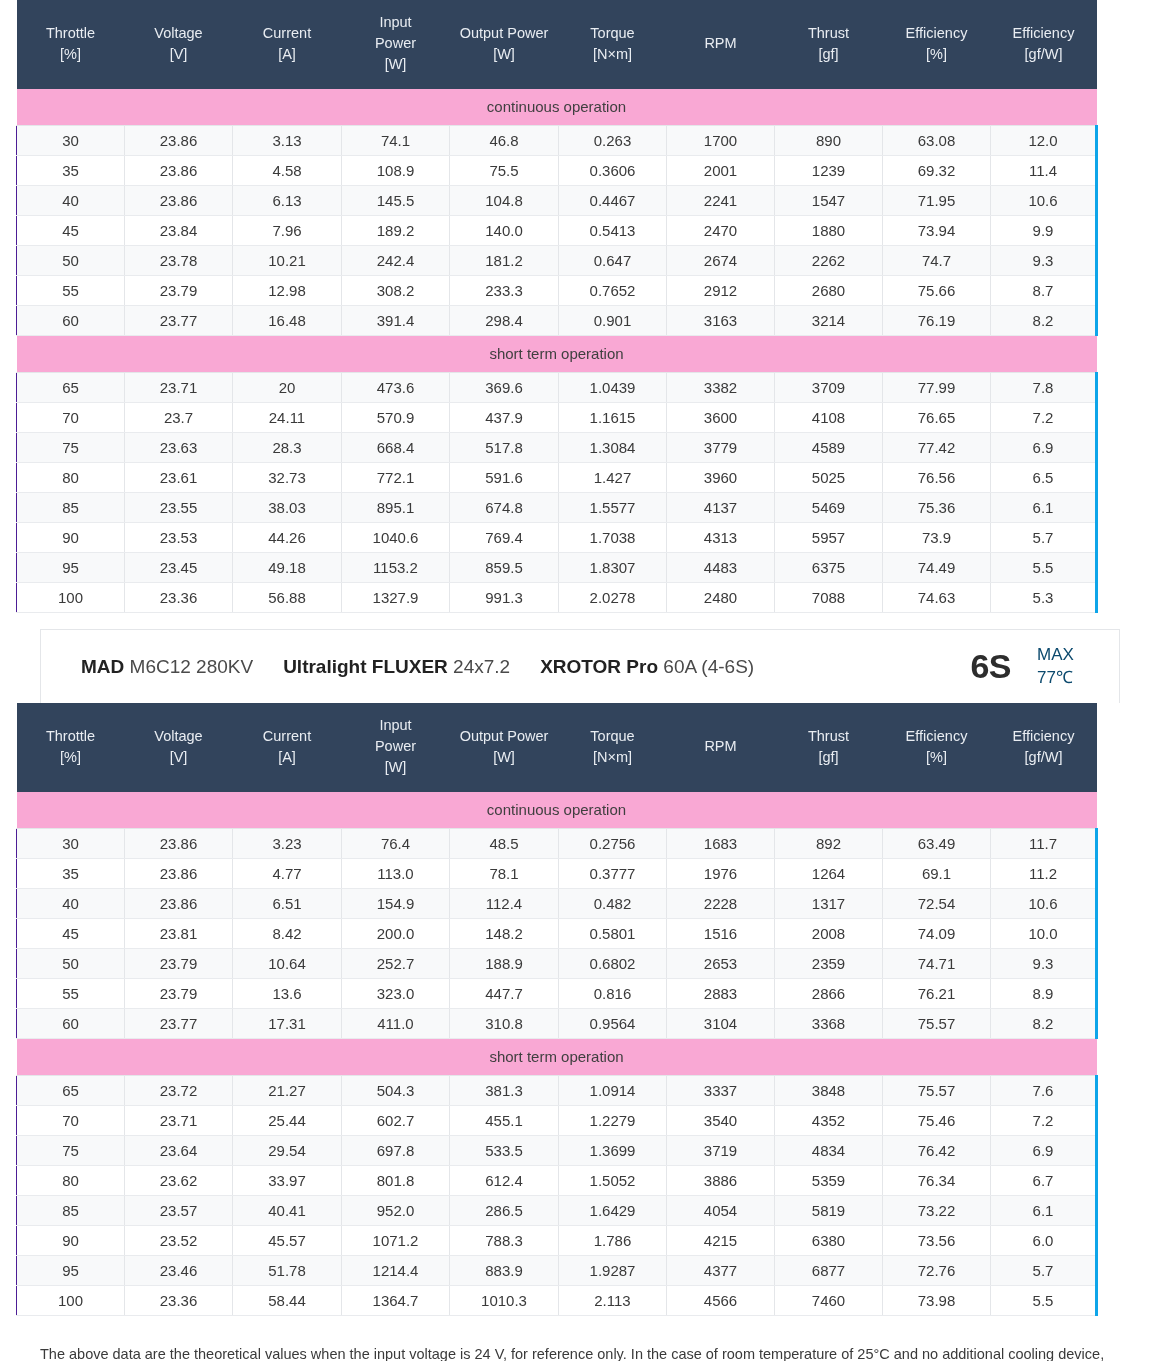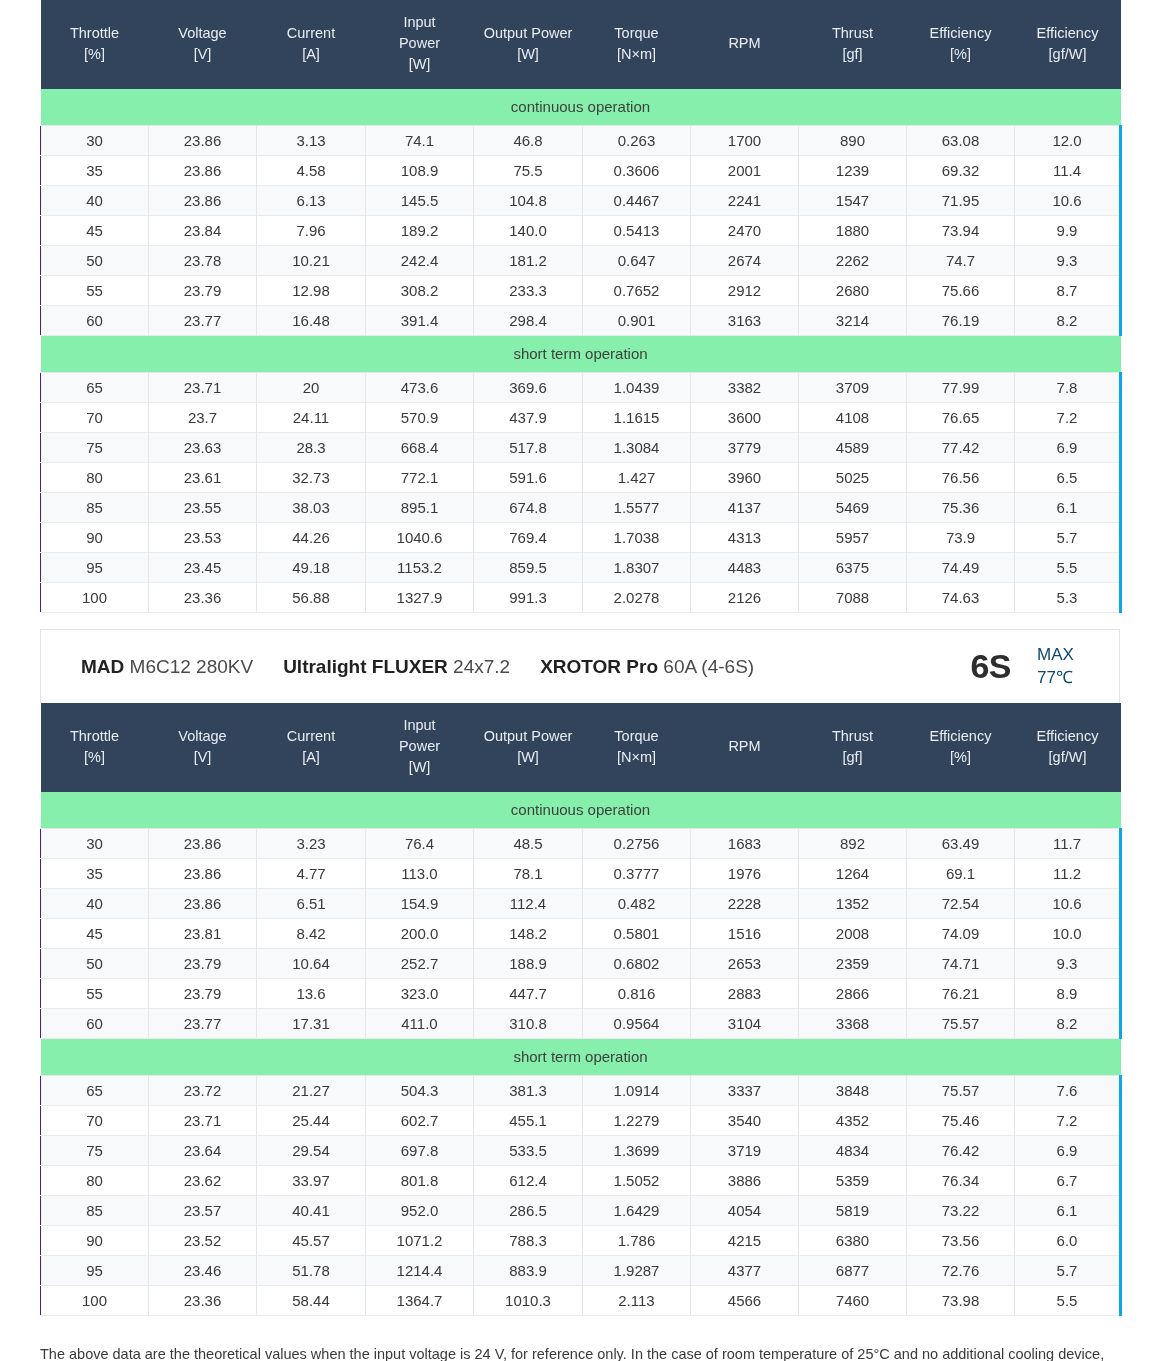--- a/index.html
+++ b/index.html
@@ -15,21 +15,21 @@
     -webkit-font-smoothing: antialiased;
   }
   .page {
     width: 1160px;
     min-height: 1361px;
     background: #ffffff;
     position: relative;
   }
   .spec-table {
     width: 1080px;
-    margin: 0 40px;
+    margin: 0 16px;
     border-collapse: collapse;
     table-layout: fixed;
     font-size: 15px;
   }
   .spec-table col.c-throttle { width: 108px; }
   .spec-table col.c-voltage  { width: 108px; }
   .spec-table col.c-current  { width: 109px; }
   .spec-table col.c-inpower  { width: 108px; }
   .spec-table col.c-outpower { width: 109px; }
   .spec-table col.c-torque   { width: 108px; }
@@ -51,21 +51,21 @@
     height: 78px;
   }
   th .hdr-name { display: block; }
   th .hdr-unit { display: block; }
 
   tr.section-row td {
     text-align: center;
     font-size: 15px;
     color: #3f3f3f;
     padding: 9px 0 10px 0;
-    background: #86efac;
+    background: #f9a8d4;
     border: none;
     border-bottom: 1px solid #e4e6e9;
   }
   tbody tr.data-row td {
     text-align: center;
     padding: 6px 4px;
     height: 29px;
     font-size: 15px;
     color: #3a3a3a;
     border-right: 1px solid #e4e6e9;
@@ -362,21 +362,21 @@
           <td>74.49</td>
           <td>5.5</td>
         </tr>
         <tr class="data-row">
           <td>100</td>
           <td>23.36</td>
           <td>56.88</td>
           <td>1327.9</td>
           <td>991.3</td>
           <td>2.0278</td>
-          <td>2126</td>
+          <td>2480</td>
           <td>7088</td>
           <td>74.63</td>
           <td>5.3</td>
         </tr>
       </tbody>
   </table>
 
   <div class="banner">
     <div class="titles">
       <div class="item">
@@ -485,21 +485,21 @@
           <td>11.2</td>
         </tr>
         <tr class="data-row alt">
           <td>40</td>
           <td>23.86</td>
           <td>6.51</td>
           <td>154.9</td>
           <td>112.4</td>
           <td>0.482</td>
           <td>2228</td>
-          <td>1352</td>
+          <td>1317</td>
           <td>72.54</td>
           <td>10.6</td>
         </tr>
         <tr class="data-row">
           <td>45</td>
           <td>23.81</td>
           <td>8.42</td>
           <td>200.0</td>
           <td>148.2</td>
           <td>0.5801</td>

